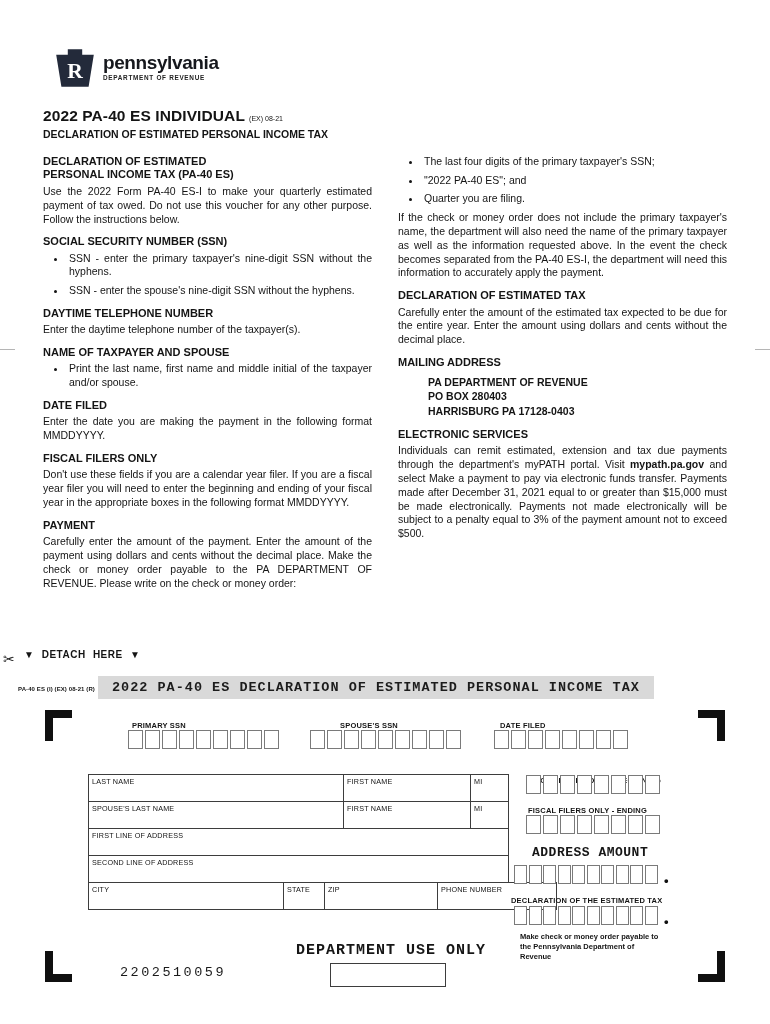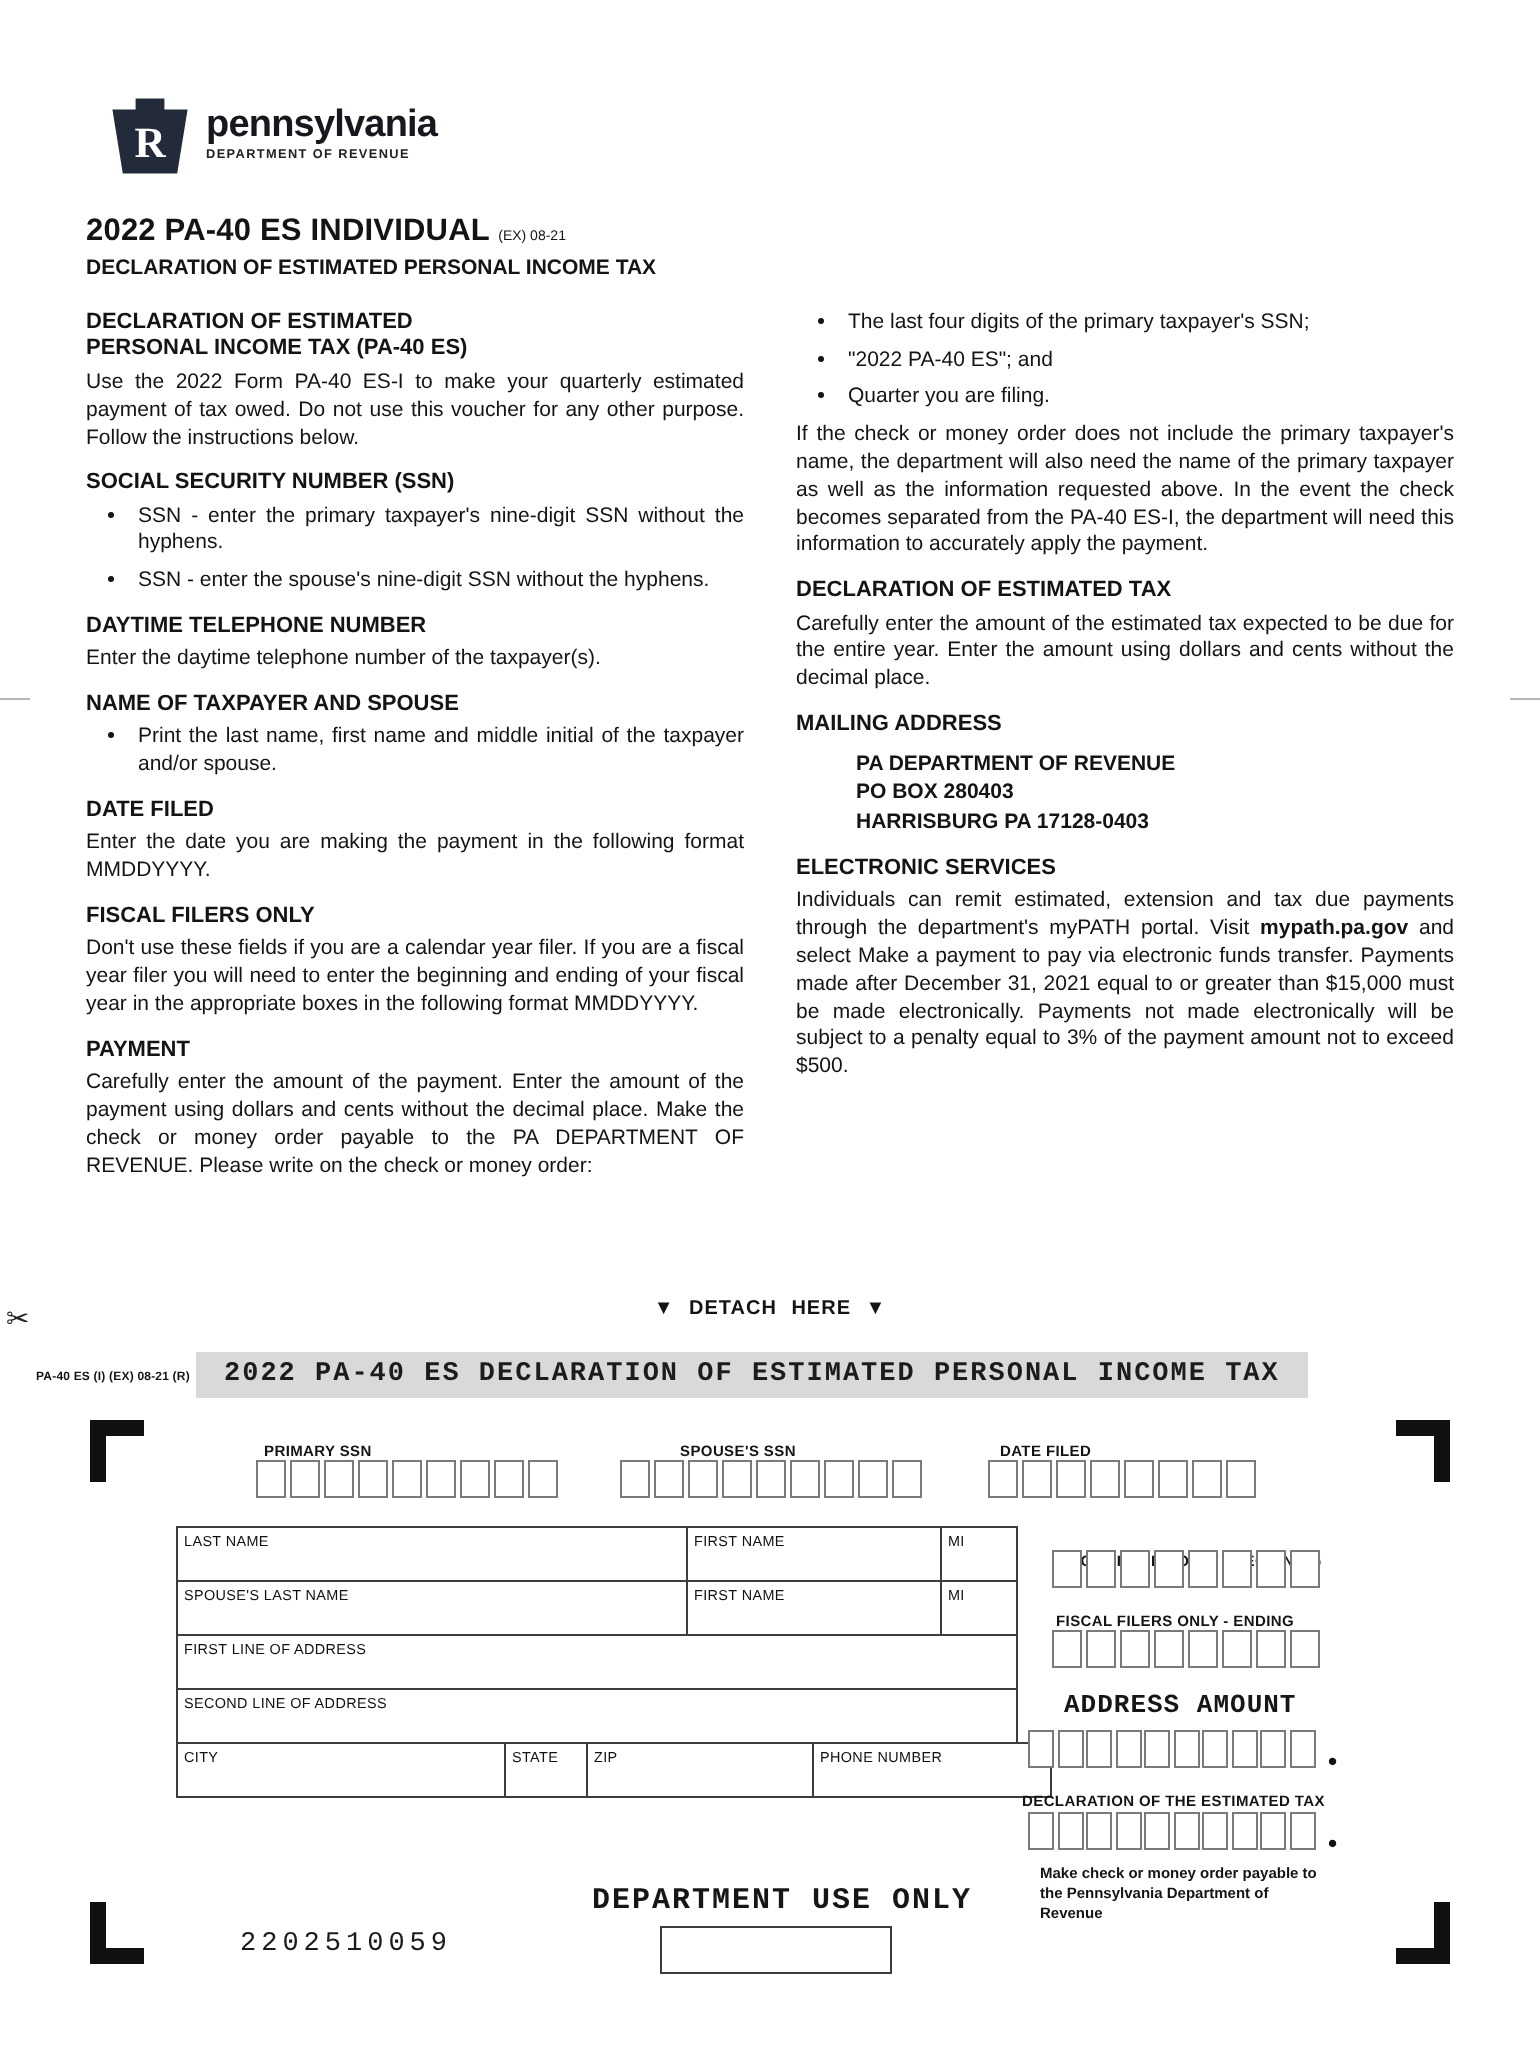--- a/index.html
+++ b/index.html
@@ -25,22 +25,22 @@
   .sh{font-size:11px;font-weight:bold;line-height:1.22;margin:9px 0 3px;white-space:pre-line;}
   .sec:first-child .sh{margin-top:2px;}
   .sb{font-size:10.5px;line-height:1.32;text-align:justify;margin-bottom:3px;}
   .sl{margin:3px 0 4px 0;padding-left:24px;list-style:disc;}
   .sl li{font-size:10.5px;line-height:1.3;margin-bottom:5px;text-align:justify;padding-left:2px;}
   .col > .sl:first-child{margin-top:2px;}
   .addr{font-size:10.5px;font-weight:bold;line-height:1.4;margin:5px 0 7px 30px;}
   .bld{font-weight:bold;}
 
   
-  .detach{position:absolute;top:649px;left:0;width:100%;text-align:center;
-          font-size:10px;font-weight:bold;word-spacing:4px;letter-spacing:.5px;}
+  .detach{position:absolute;top:649px;left:0;width:100%;text-align:left;
+          font-size:10px;font-weight:bold;word-spacing:4px;letter-spacing:.5px;padding-left:24px;}
   .scissors{position:absolute;top:651px;left:3px;font-size:14px;color:#222;}
   .foldmark{position:absolute;width:15px;border-top:1.5px solid #b5b5b5;}
 
   
   .voucher{position:absolute;left:0;top:672px;width:770px;height:334px;}
   .vcode{position:absolute;left:18px;top:14px;font-size:6px;font-weight:bold;letter-spacing:.1px;}
   .vtitle{position:absolute;left:98px;top:4px;background:var(--bar,#d9d9d9);
           font-family:"Liberation Mono",monospace;font-weight:bold;font-size:13.5px;
           letter-spacing:1px;padding:4px 14px;white-space:nowrap;color:#1c1c1c;}
   .corner{position:absolute;width:27px;height:31px;}
@@ -49,21 +49,21 @@
   .c-bl{left:45px;top:279px;border-bottom:8px solid #101010;border-left:8px solid #101010;}
   .c-br{left:698px;top:279px;border-bottom:8px solid #101010;border-right:8px solid #101010;}
 
   .flabel{position:absolute;font-size:7.5px;font-weight:bold;letter-spacing:.2px;white-space:nowrap;}
   .boxrow{position:absolute;display:flex;gap:2px;}
   .cbox{display:inline-block;width:15px;height:19px;border:1px solid #7a7a7a;background:#fff;}
   .boxrow.sm{gap:1.5px;}
   .boxrow.sm .cbox{width:13px;}
   .ddot{position:absolute;font-size:13px;font-weight:bold;color:#111;}
 
-  .ntable{position:absolute;left:88px;top:91px;}
+  .ntable{position:absolute;left:88px;top:102px;}
   .trow{display:flex;}
   .trow + .trow{margin-top:-1px;}
   .tcell{border:1px solid #3d3d3d;height:28px;background:#fff;padding:2px 3px;}
   .tcell + .tcell{margin-left:-1px;}
   .cl{font-size:7.2px;letter-spacing:.2px;color:#111;display:block;}
 
   .mono-label{position:absolute;font-family:"Liberation Mono",monospace;font-weight:bold;white-space:nowrap;color:#161616;}
   .pay-label{left:532px;top:173px;font-size:13px;letter-spacing:.5px;}
   .duo{left:296px;top:270px;font-size:15px;letter-spacing:1px;}
   .cnote{position:absolute;left:520px;top:260px;width:145px;font-size:7.5px;font-weight:bold;line-height:1.35;}
@@ -237,21 +237,21 @@
         <div class="tcell" style="width:421px;">
             <span class="cl">FIRST LINE OF ADDRESS</span>
           </div>
       </div>
       <div class="trow">
         <div class="tcell" style="width:421px;">
             <span class="cl">SECOND LINE OF ADDRESS</span>
           </div>
       </div>
       <div class="trow">
-        <div class="tcell" style="width:165px;">
+        <div class="tcell" style="width:196px;">
             <span class="cl">CITY</span>
           </div>
         <div class="tcell" style="width:42px;">
             <span class="cl">STATE</span>
           </div>
         <div class="tcell" style="width:114px;">
             <span class="cl">ZIP</span>
           </div>
         <div class="tcell" style="width:120px;">
             <span class="cl">PHONE NUMBER</span>

